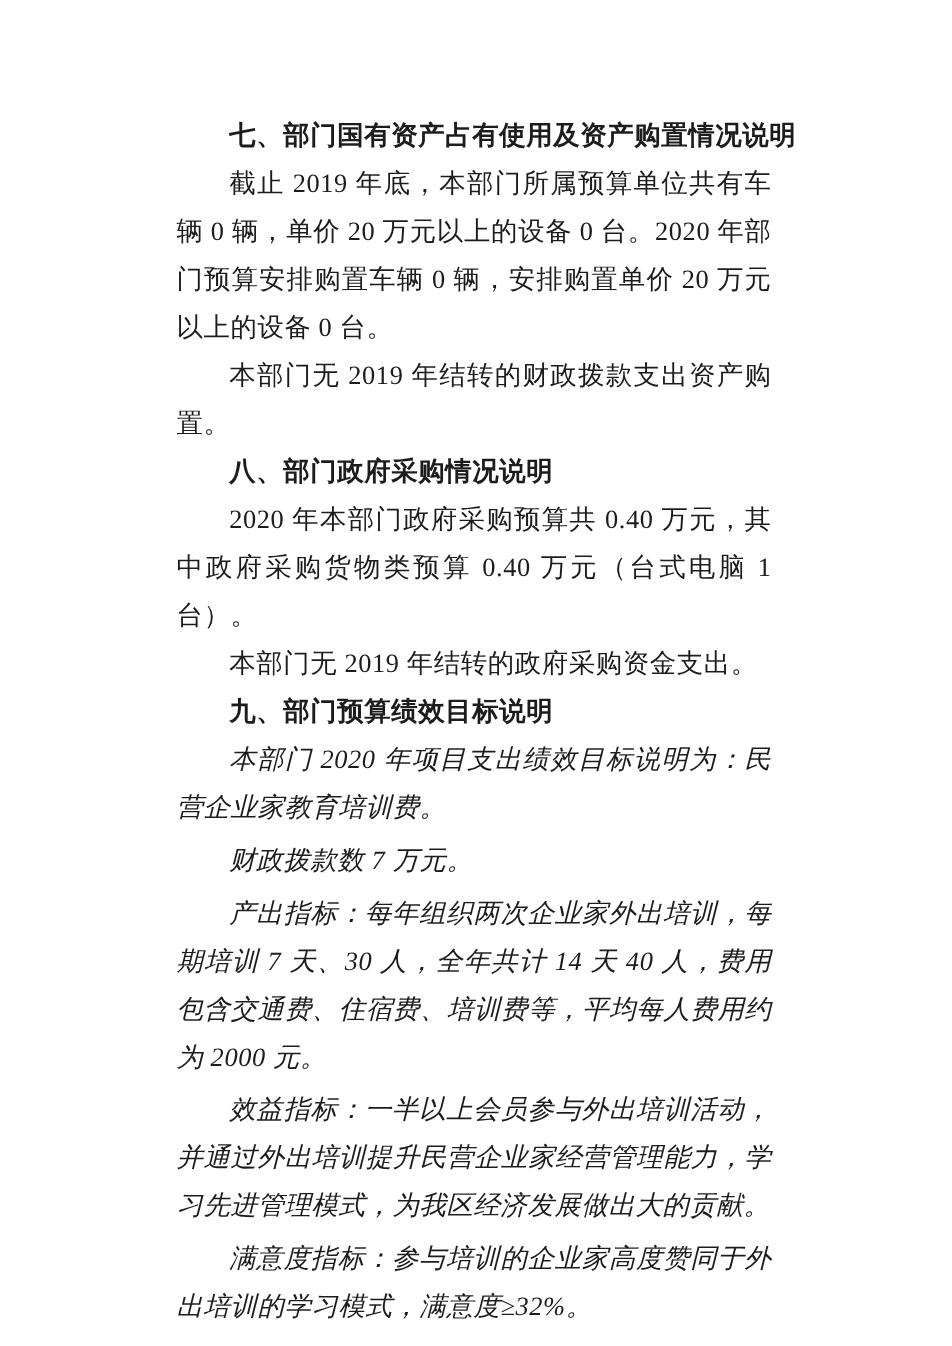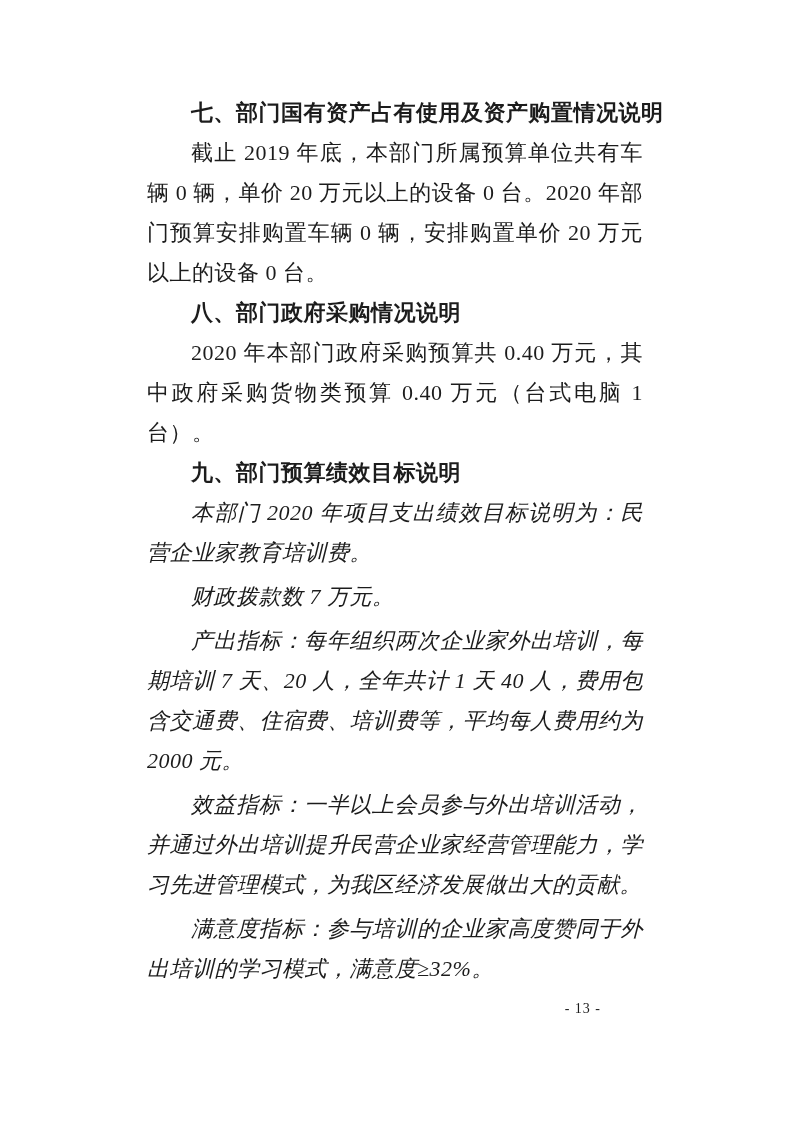--- a/index.html
+++ b/index.html
@@ -49,31 +49,33 @@
   }
 </style>
 </head>
 <body>
 
 <div class="page">
 
   <section class="doc-section">
     <h2 class="doc-heading">七、部门国有资产占有使用及资产购置情况说明</h2>
     <p class="doc-para">截止 2019 年底，本部门所属预算单位共有车辆 0 辆，单价 20 万元以上的设备 0 台。2020 年部门预算安排购置车辆 0 辆，安排购置单价 20 万元以上的设备 0 台。</p>
+    <p class="doc-para">本部门无 2019 年结转的财政拨款支出资产购置。</p>
   </section>
 
   <section class="doc-section">
     <h2 class="doc-heading">八、部门政府采购情况说明</h2>
     <p class="doc-para">2020 年本部门政府采购预算共 0.40 万元，其中政府采购货物类预算 0.40 万元（台式电脑 1 台）。</p>
+    <p class="doc-para">本部门无 2019 年结转的政府采购资金支出。</p>
   </section>
 
   <section class="doc-section sec9">
     <h2 class="doc-heading">九、部门预算绩效目标说明</h2>
     <p class="doc-para">本部门 2020 年项目支出绩效目标说明为：民营企业家教育培训费。</p>
     <p class="doc-para">财政拨款数 7 万元。</p>
-    <p class="doc-para">产出指标：每年组织两次企业家外出培训，每期培训 7 天、20 人，全年共计 1 天 40 人，费用包含交通费、住宿费、培训费等，平均每人费用约为 2000 元。</p>
+    <p class="doc-para">产出指标：每年组织两次企业家外出培训，每期培训 7 天、30 人，全年共计 14 天 40 人，费用包含交通费、住宿费、培训费等，平均每人费用约为 2000 元。</p>
     <p class="doc-para">效益指标：一半以上会员参与外出培训活动，并通过外出培训提升民营企业家经营管理能力，学习先进管理模式，为我区经济发展做出大的贡献。</p>
     <p class="doc-para">满意度指标：参与培训的企业家高度赞同于外出培训的学习模式，满意度≥32%。</p>
   </section>
 
   <div class="page-number">- 13 -</div>
 
 </div>
 
 </body></html>

